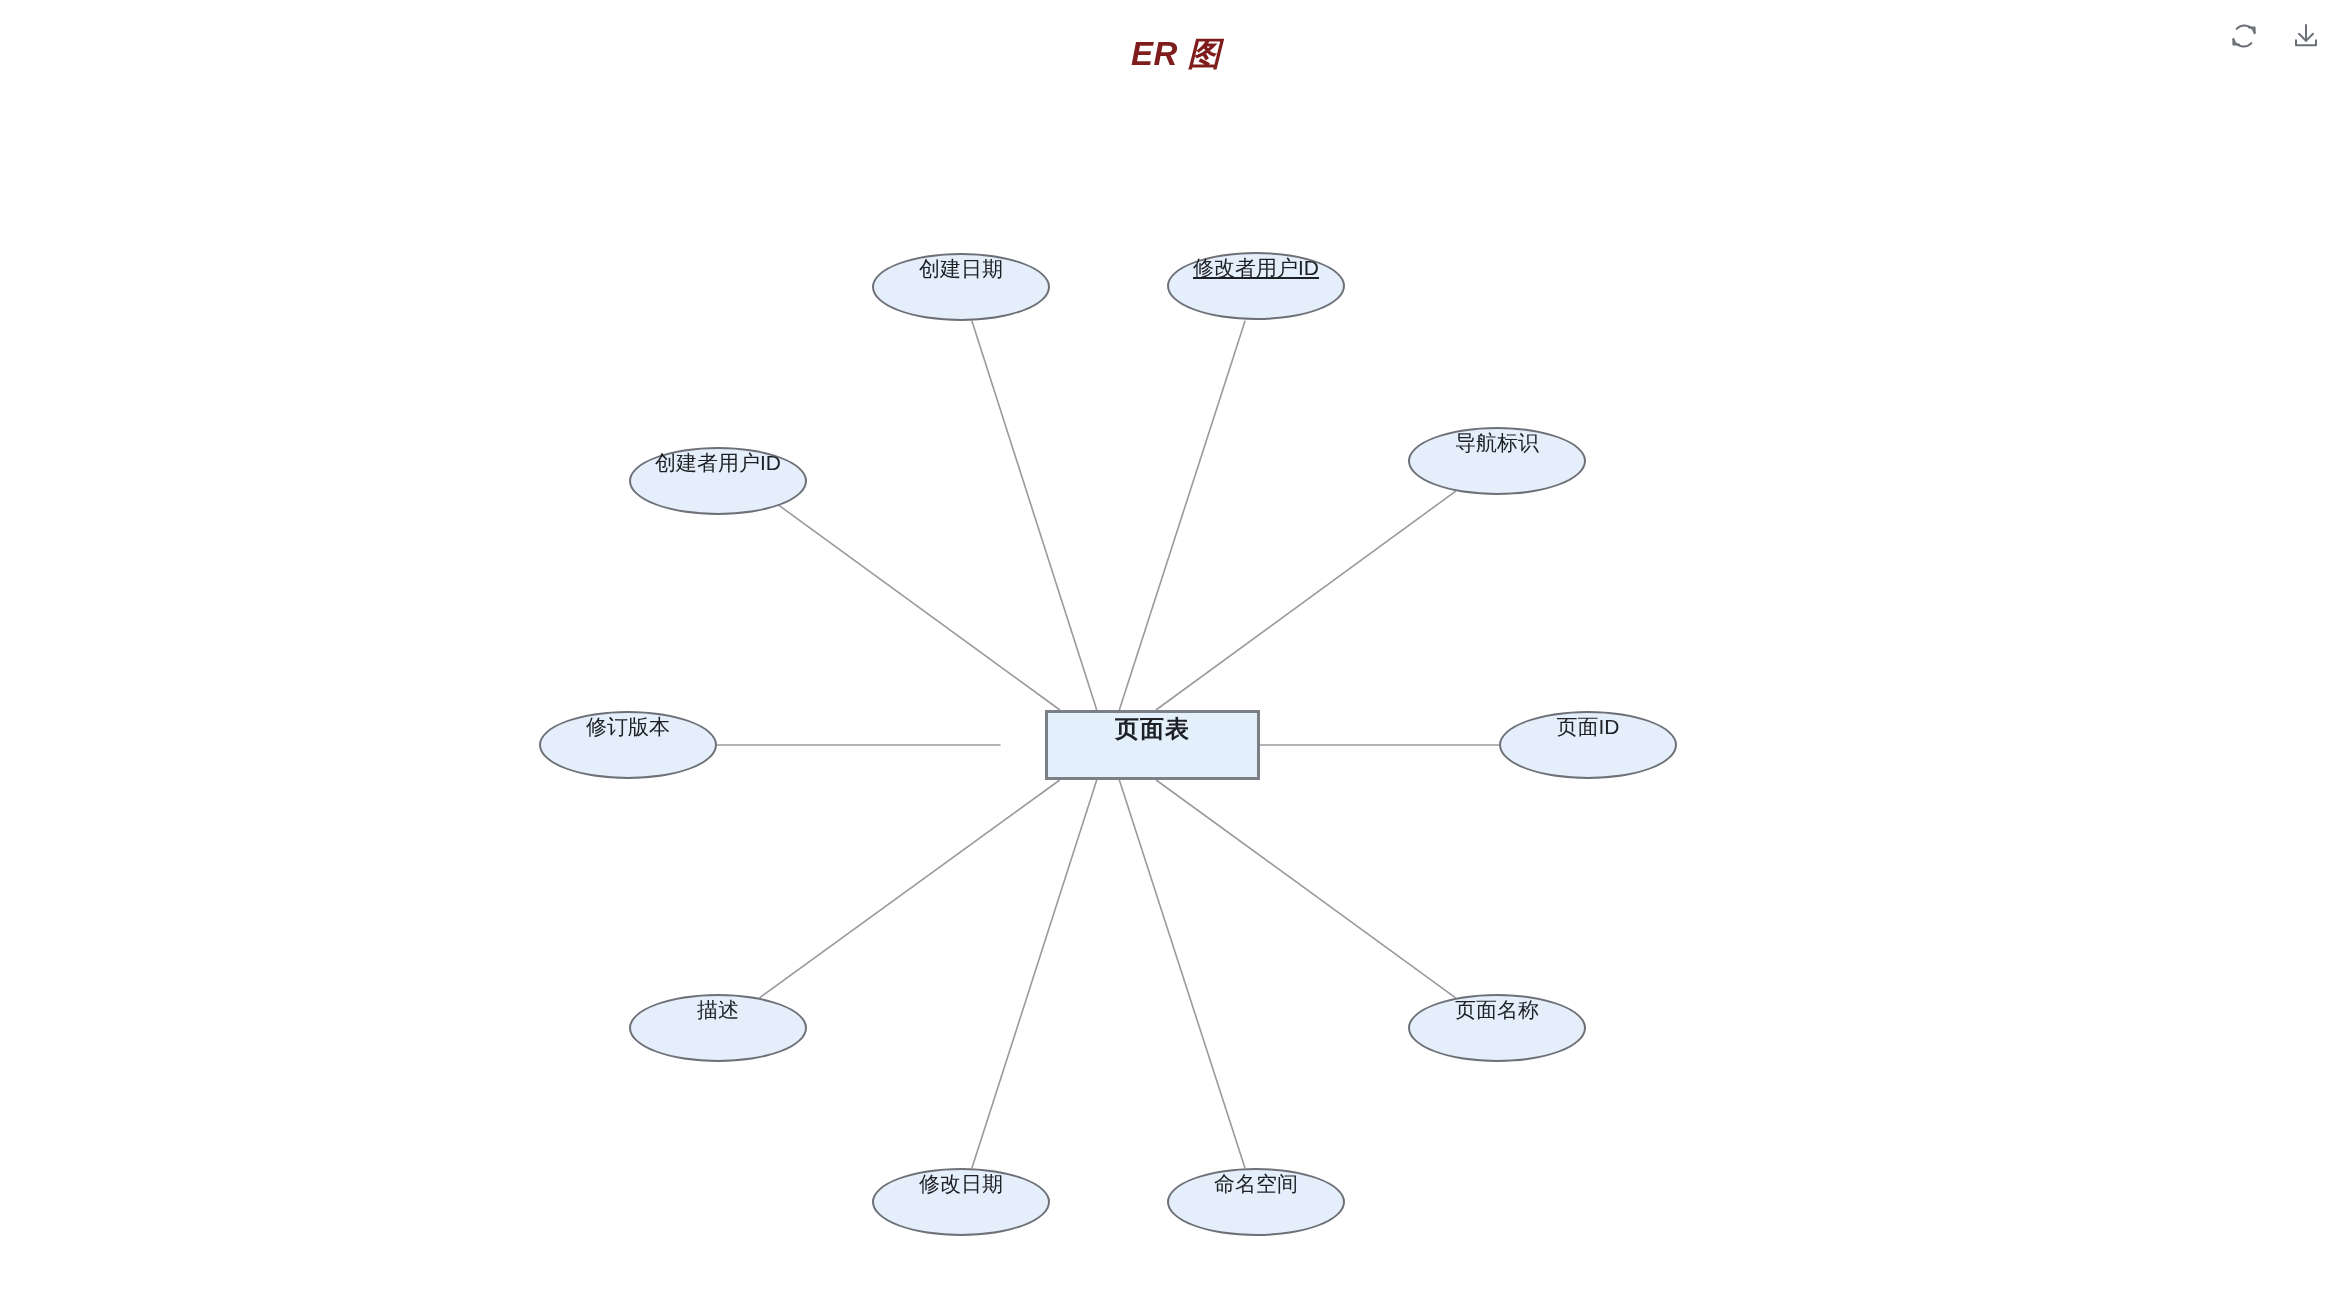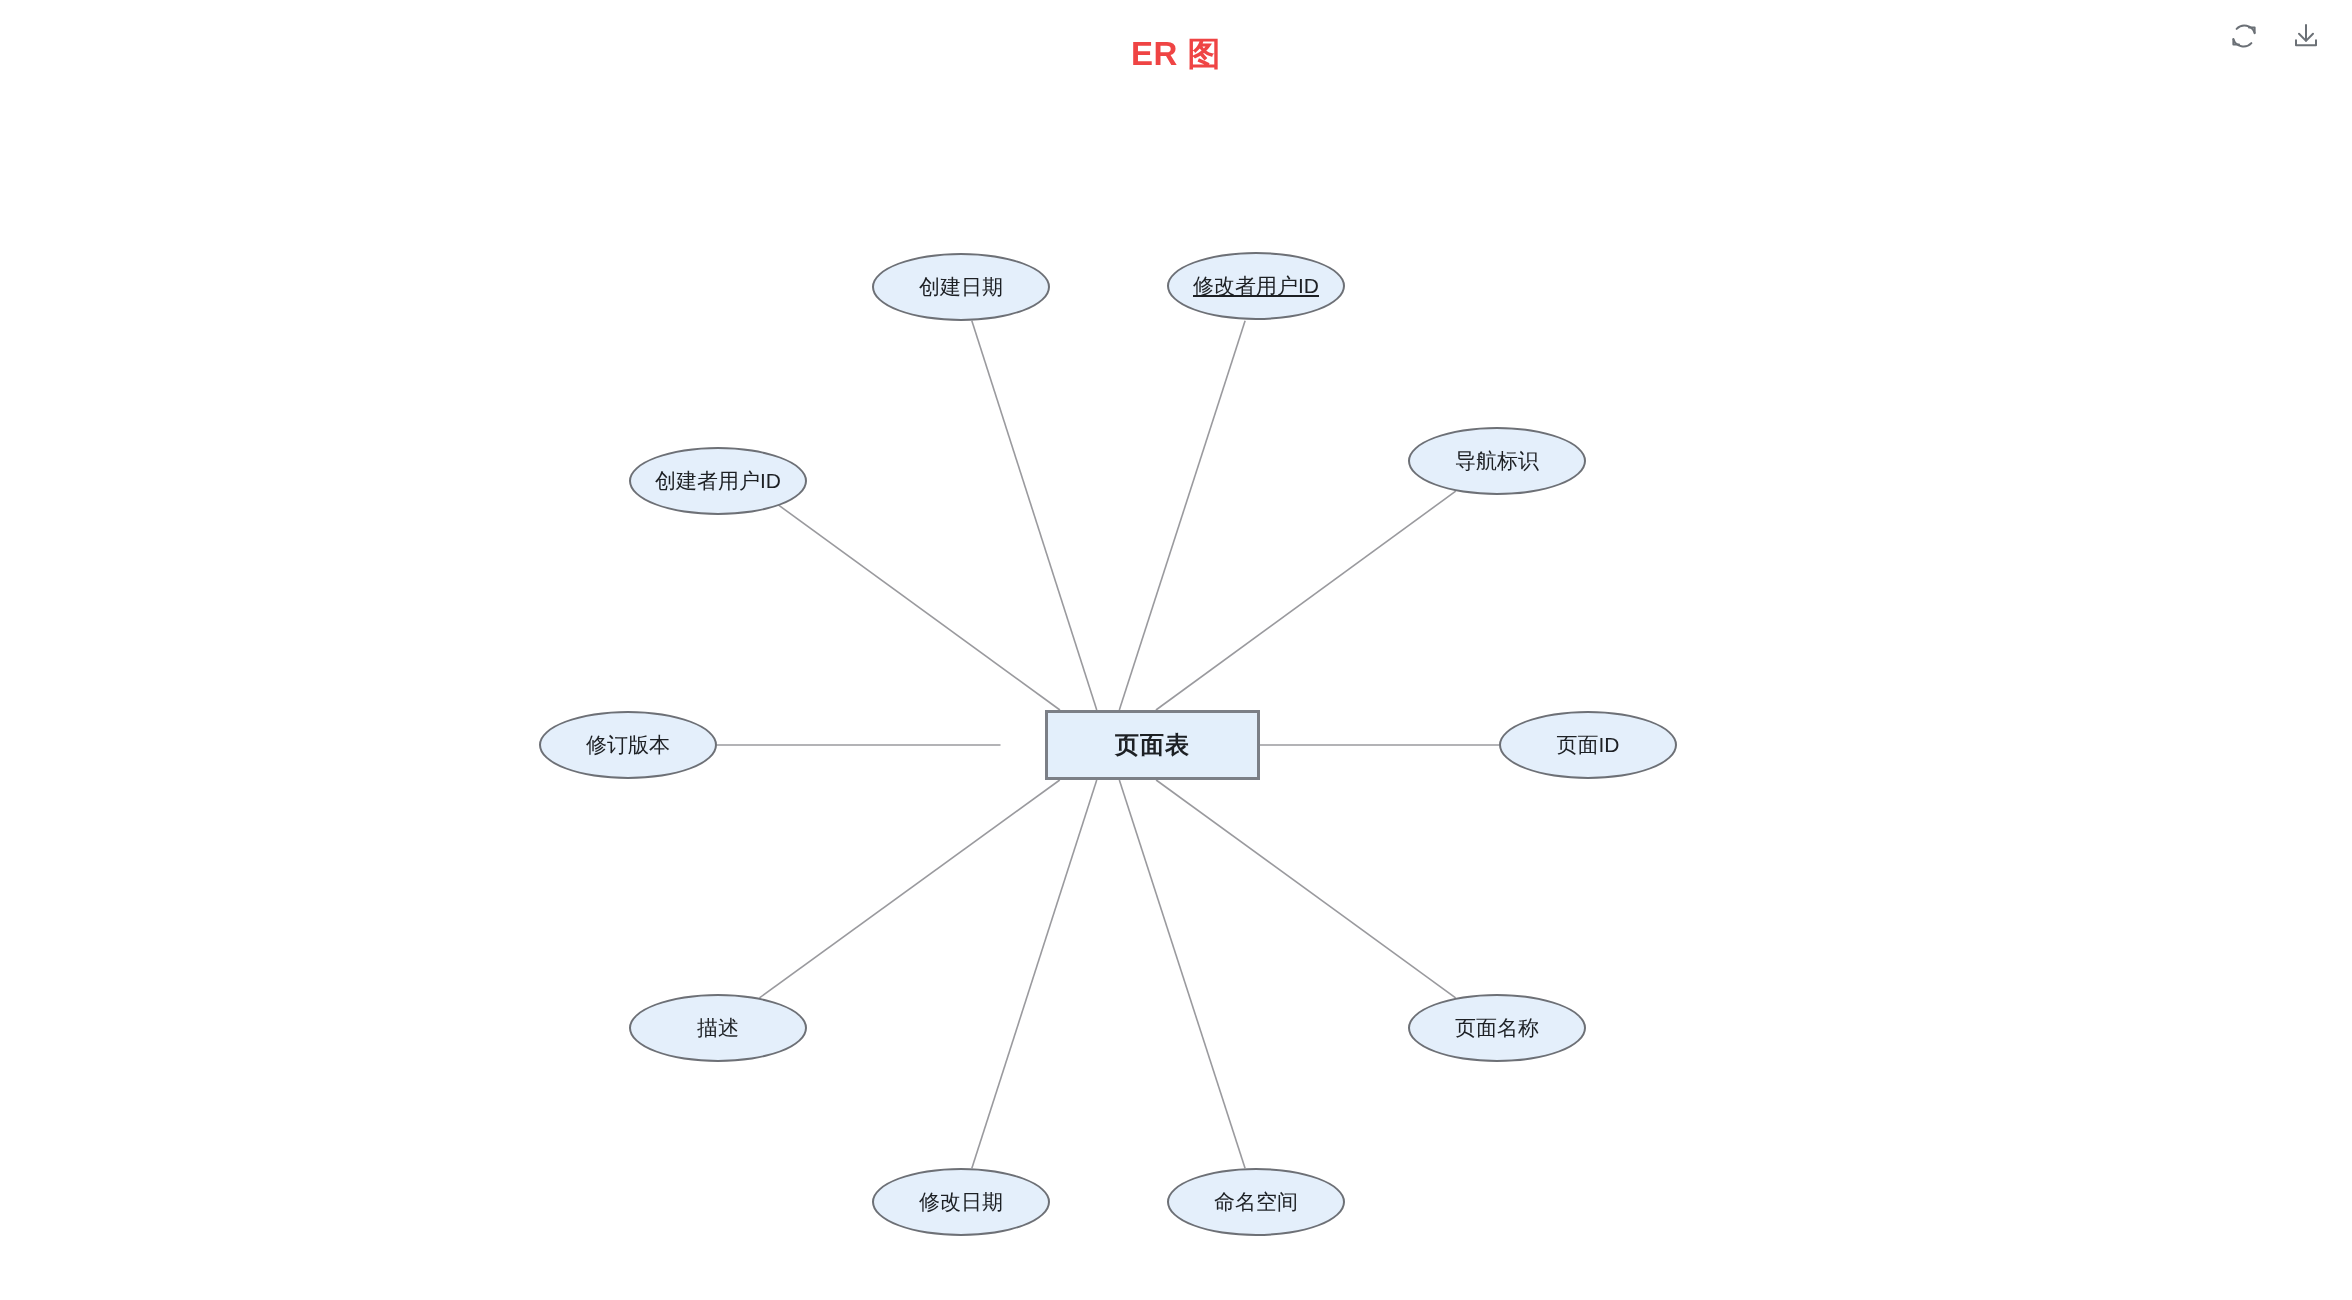--- a/index.html
+++ b/index.html
@@ -49,23 +49,24 @@
     left: 0;
     width: 2352px;
     text-align: center;
     padding-top: 34px;
     pointer-events: none;
   }
   .page-title {
     margin: 0;
     font-size: 33px;
     font-weight: bold;
-    color: #ef4444;
+    color: #7f1d1d;
     letter-spacing: 0.5px;
     line-height: 1.2;
+    font-style: italic;
   }
   .page-subtitle {
     margin: 20px 0 0 0;
     font-size: 20px;
     font-weight: normal;
     color: #8a9099;
     line-height: 1.2;
   }
 
   
@@ -79,21 +80,20 @@
     top: 0;
     left: 0;
     width: 2352px;
     height: 1300px;
   }
 
   
   .node {
     position: absolute;
     display: flex;
-    align-items: center;
     justify-content: center;
     box-sizing: border-box;
     cursor: pointer;
     user-select: none;
   }
   .entity-node {
     background: #e3effb;
     border: 3px solid #7b7f86;
     font-size: 24px;
     font-weight: bold;

